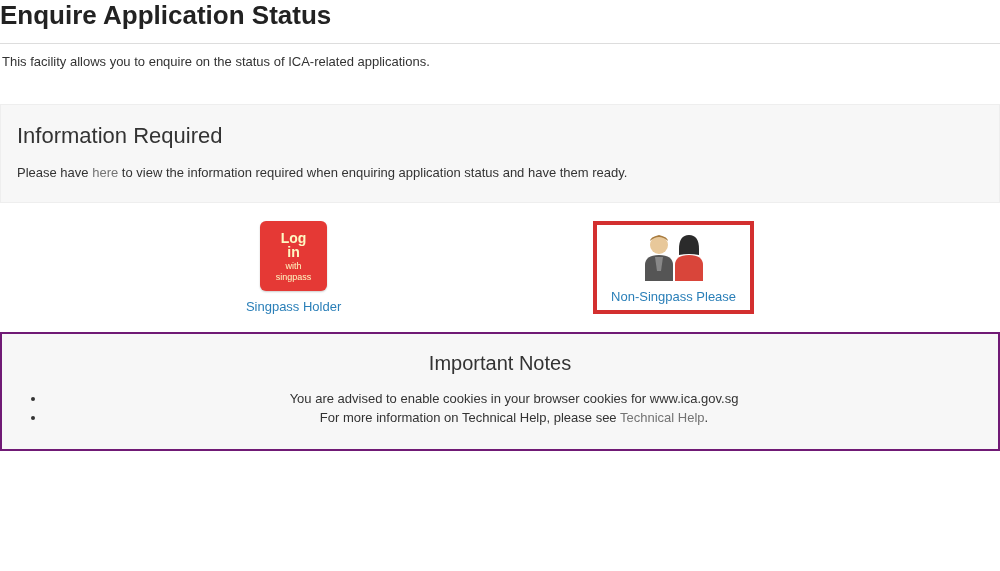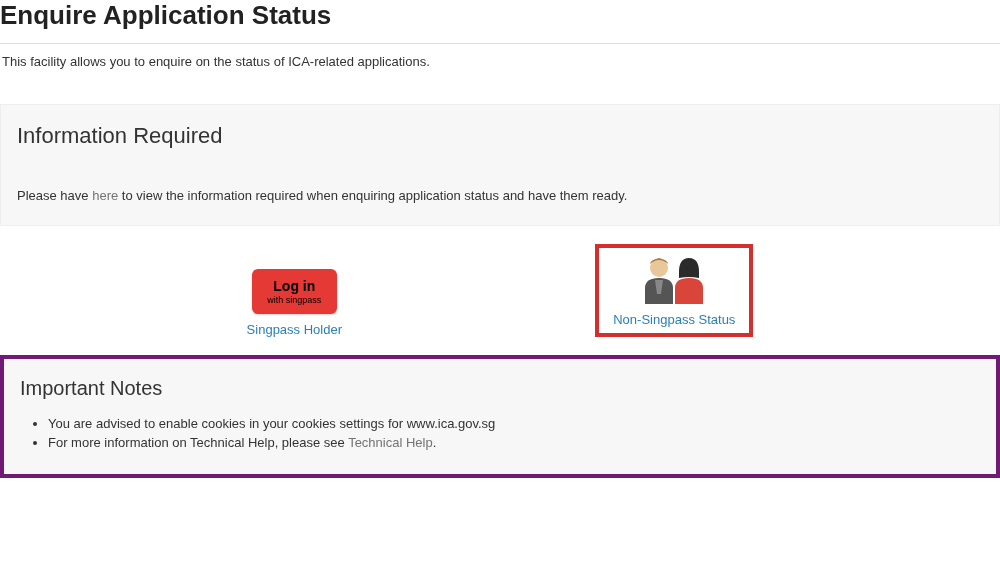--- a/index.html
+++ b/index.html
@@ -2,33 +2,33 @@
 <html><head>
   <meta charset="utf-8">
   <style>
     * { margin: 0; padding: 0; box-sizing: border-box; }
     body { font-family: Arial, Helvetica, sans-serif; color: #333; width: 1000px; height: 571px; background: #fff; }
     .container { padding: 0; }
     .page-title { font-size: 26px; font-weight: bold; color: #222; margin-bottom: 12px; }
     .hr { border: none; border-top: 1px solid #ddd; margin-bottom: 10px; }
     .intro-text { font-size: 13px; color: #333; margin-bottom: 35px; margin-left: 2px; }
     .panel { background: #f7f7f7; border: 1px solid #eee; padding: 18px 16px 22px 16px; margin-bottom: 18px; }
-    .panel-title { font-size: 22px; font-weight: normal; color: #333; margin-bottom: 39px; }
+    .panel-title { font-size: 22px; font-weight: normal; color: #333; margin-bottom: 16px; }
     .panel-body { font-size: 13px; color: #333; }
     .link { color: #737373; text-decoration: none; cursor: pointer; }
     .selector-heading { font-size: 20px; color: #333; margin: 22px 0 22px 6px; }
     .options-row { display: flex; justify-content: space-around; align-items: flex-end; padding: 0 120px 18px 120px; }
     .option { display: flex; flex-direction: column; align-items: center; cursor: pointer; }
-    .singpass-btn { background: #e53935; color: #000000; border-radius: 6px; padding: 10px 14px 8px 14px; text-align: center; width: 85px; box-shadow: 0 1px 2px rgba(0,0,0,0.2); }
+    .singpass-btn { background: #e53935; color: #fef9c3; border-radius: 6px; padding: 10px 14px 8px 14px; text-align: center; width: 67px; box-shadow: 0 1px 2px rgba(0,0,0,0.2); }
     .singpass-btn .line1 { font-size: 14px; font-weight: bold; line-height: 1; }
     .singpass-btn .line2 { font-size: 9px; line-height: 1.2; margin-top: 2px; }
     .option-label { font-size: 13px; color: #2a7fb8; margin-top: 8px; }
     .highlight-box { border: 4px solid #d32f2f; padding: 6px 14px 6px 14px; display: flex; flex-direction: column; align-items: center; }
     .people-svg { width: 90px; height: 50px; }
-    .notes-panel { background: #f7f7f7; border: 4px solid #701a75; padding: 18px 16px 20px 16px; }
+    .notes-panel { background: #f7f7f7; border: 2px solid #701a75; padding: 18px 16px 20px 16px; text-align: center; }
     .notes-title { font-size: 20px; font-weight: normal; color: #333; margin-bottom: 16px; }
     .notes-list { list-style: disc; padding-left: 28px; font-size: 13px; color: #333; }
     .notes-list li { margin-bottom: 4px; }
   </style>
 </head>
 <body>
 
 <div class="container">
   <h1 class="page-title">Enquire Application Status</h1>
   <hr class="hr">
@@ -57,27 +57,27 @@
 
           <circle cx="30" cy="14" r="9" fill="#e8c89a"></circle>
           <path d="M21 10 Q30 2 39 10 Q39 6 30 4 Q21 6 21 10 Z" fill="#a87b3e"></path>
           <path d="M16 50 L16 34 Q16 24 30 24 Q44 24 44 34 L44 50 Z" fill="#555"></path>
           <path d="M26 26 L34 26 L32 40 L28 40 Z" fill="#888"></path>
 
           <circle cx="60" cy="14" r="9" fill="#f2d2b0"></circle>
           <path d="M50 18 Q50 4 60 4 Q70 4 70 18 L70 24 Q60 22 50 24 Z" fill="#2b2b2b"></path>
           <path d="M46 50 L46 34 Q46 24 60 24 Q74 24 74 34 L74 50 Z" fill="#d9453a"></path>
         </svg>
-        <span class="option-label">Non-Singpass Status</span>
+        <span class="option-label">Non-Singpass Please</span>
       </div>
     </div>
   </div>
 
   <div class="notes-panel">
     <h2 class="notes-title">Important Notes</h2>
     <ul class="notes-list">
-      <li>You are advised to enable cookies in your cookies settings for www.ica.gov.sg</li>
+      <li>You are advised to enable cookies in your browser cookies for www.ica.gov.sg</li>
       <li>
         <span>For more information on Technical Help, please see </span><a class="link">Technical Help</a><span>.</span>
       </li>
     </ul>
   </div>
 </div>
 
 </body></html>

